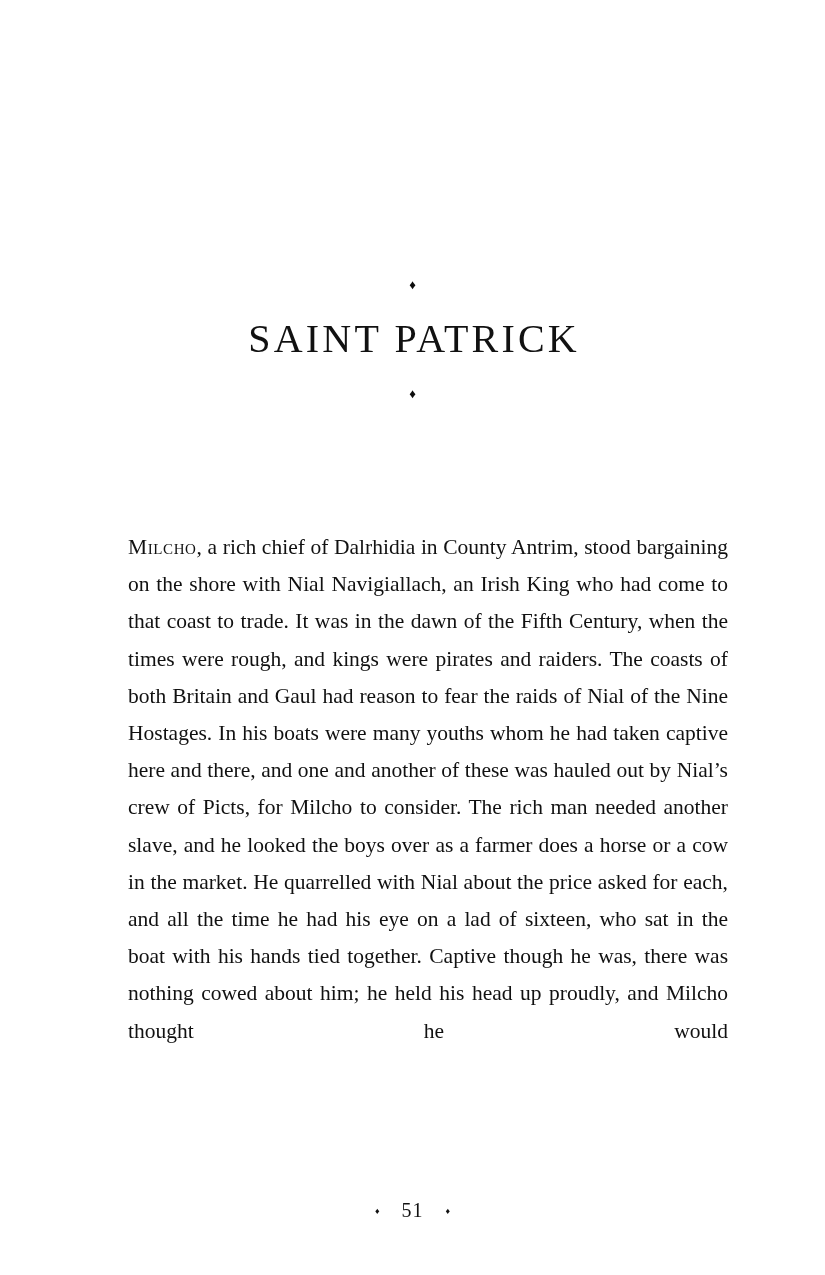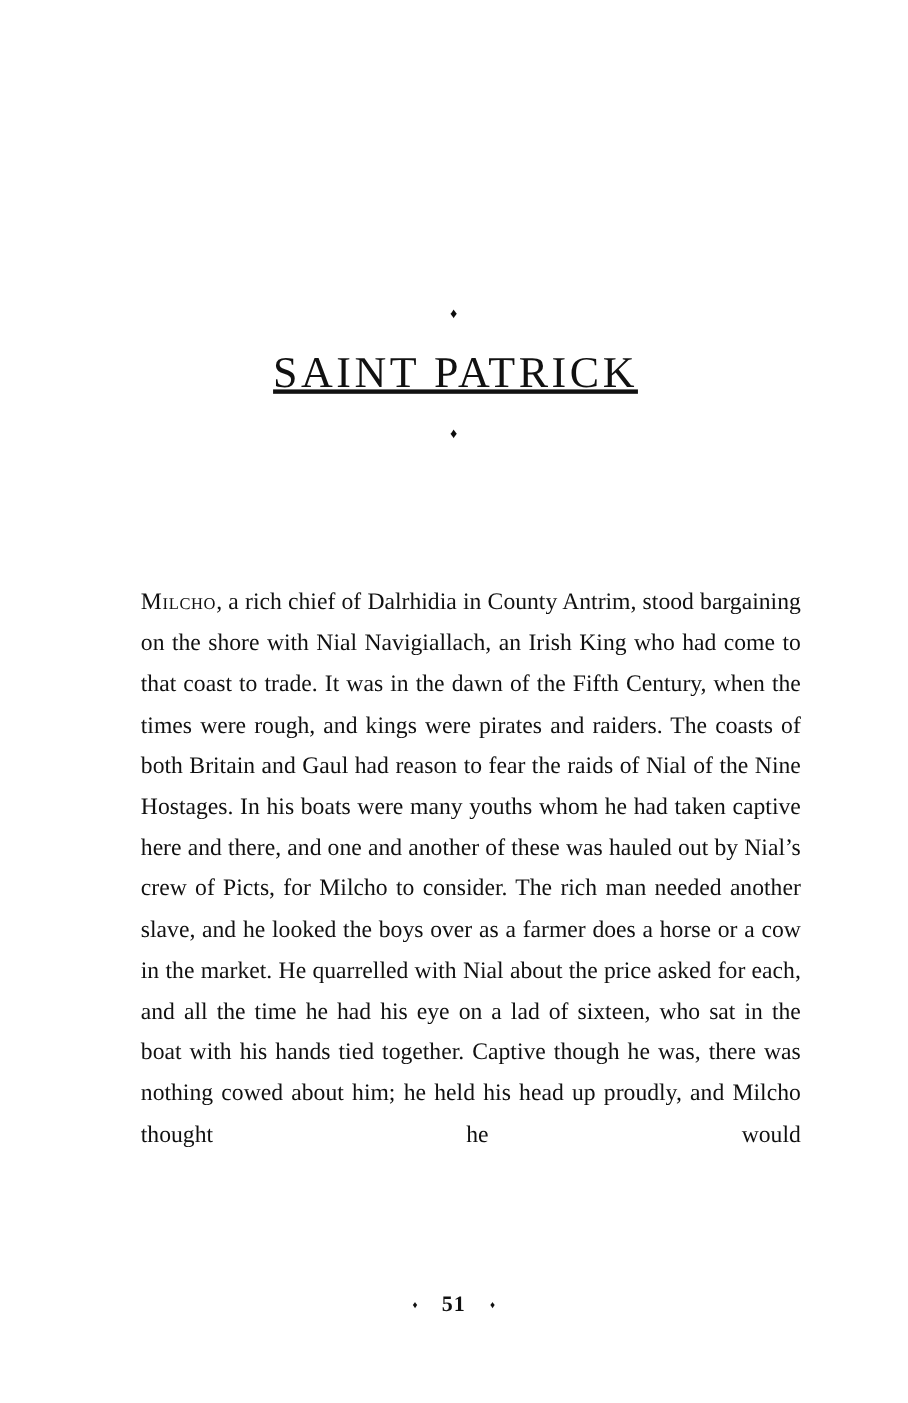--- a/index.html
+++ b/index.html
@@ -48,21 +48,20 @@
   .chapter-title {
     display: block;
     font-family: "Liberation Serif", "DejaVu Serif", serif;
     font-size: 40px;
     line-height: 1.05;
     font-weight: 400;
     letter-spacing: 3.2px;
     text-indent: 3.2px;
     color: #111111;
     white-space: nowrap;
-    text-decoration: underline;
   }
 
   
   .body-block {
     position: absolute;
     left: 128px;
     top: 529px;
     width: 600px;
   }
 
@@ -82,27 +81,26 @@
     font-variant: small-caps;
     font-feature-settings: "smcp" 1;
     letter-spacing: 0.6px;
   }
 
   
   .folio {
     position: absolute;
     left: 0;
     right: 0;
-    top: 1176px;
+    top: 1200px;
     text-align: center;
     font-size: 19px;
     line-height: 1;
     color: #111111;
     white-space: nowrap;
-    font-weight: bold;
   }
 
   .folio-orn {
     display: inline-block;
     font-size: 9px;
     vertical-align: 3px;
     color: #111111;
   }
 
   .folio-number {

